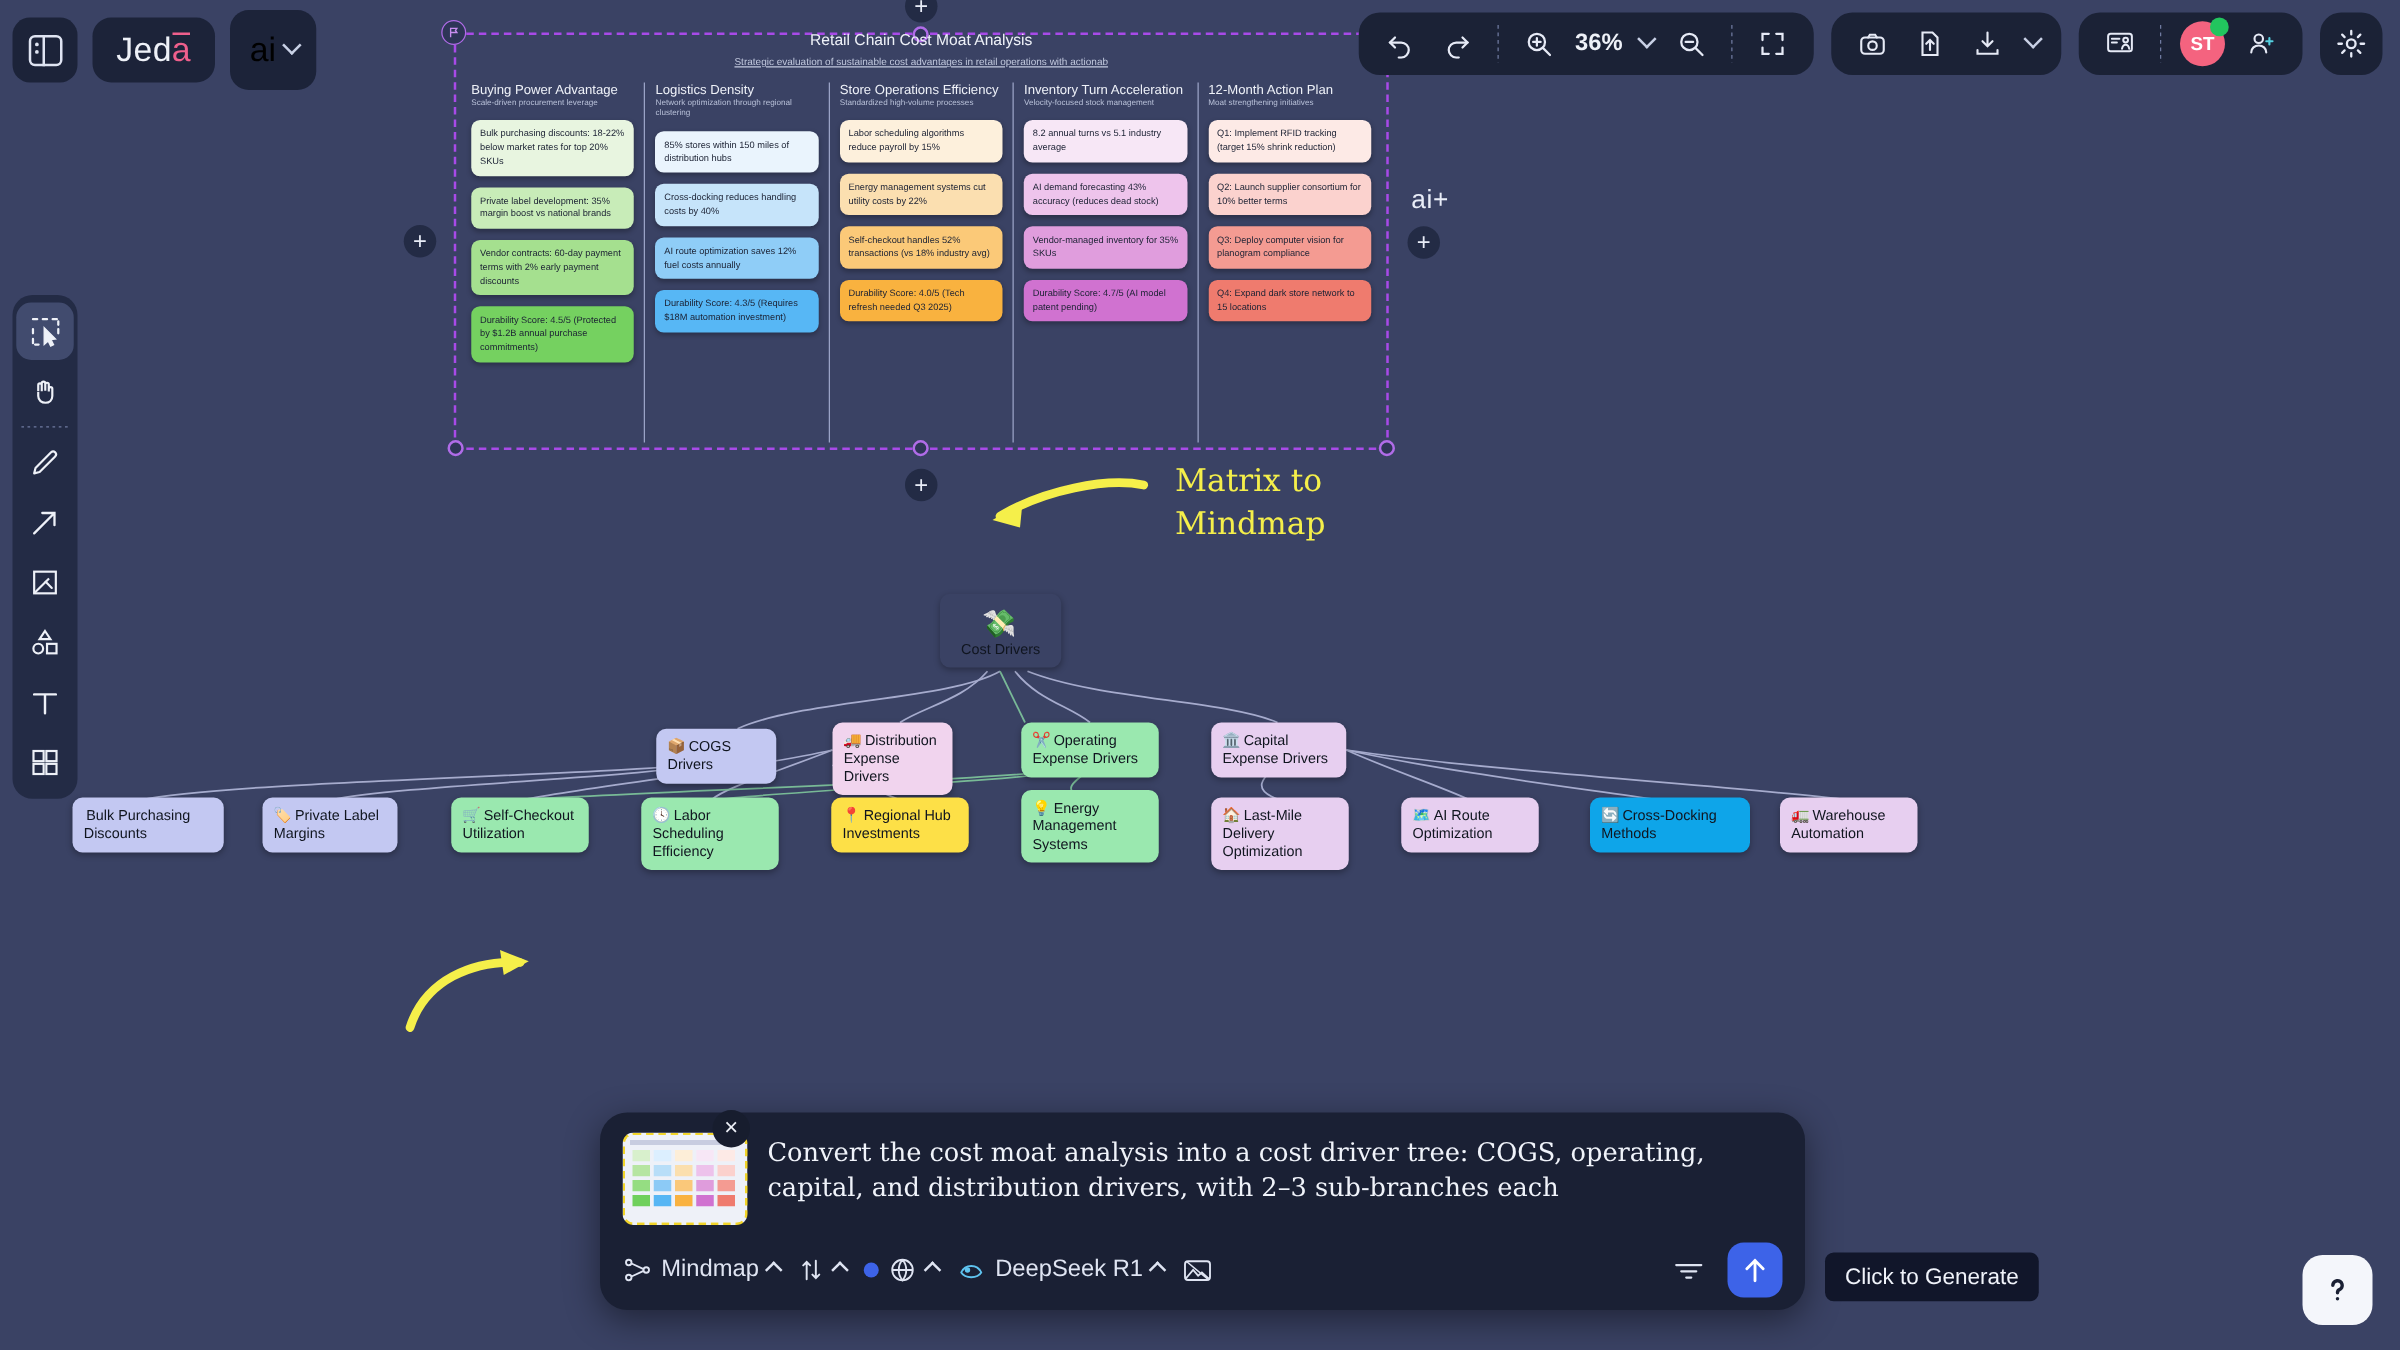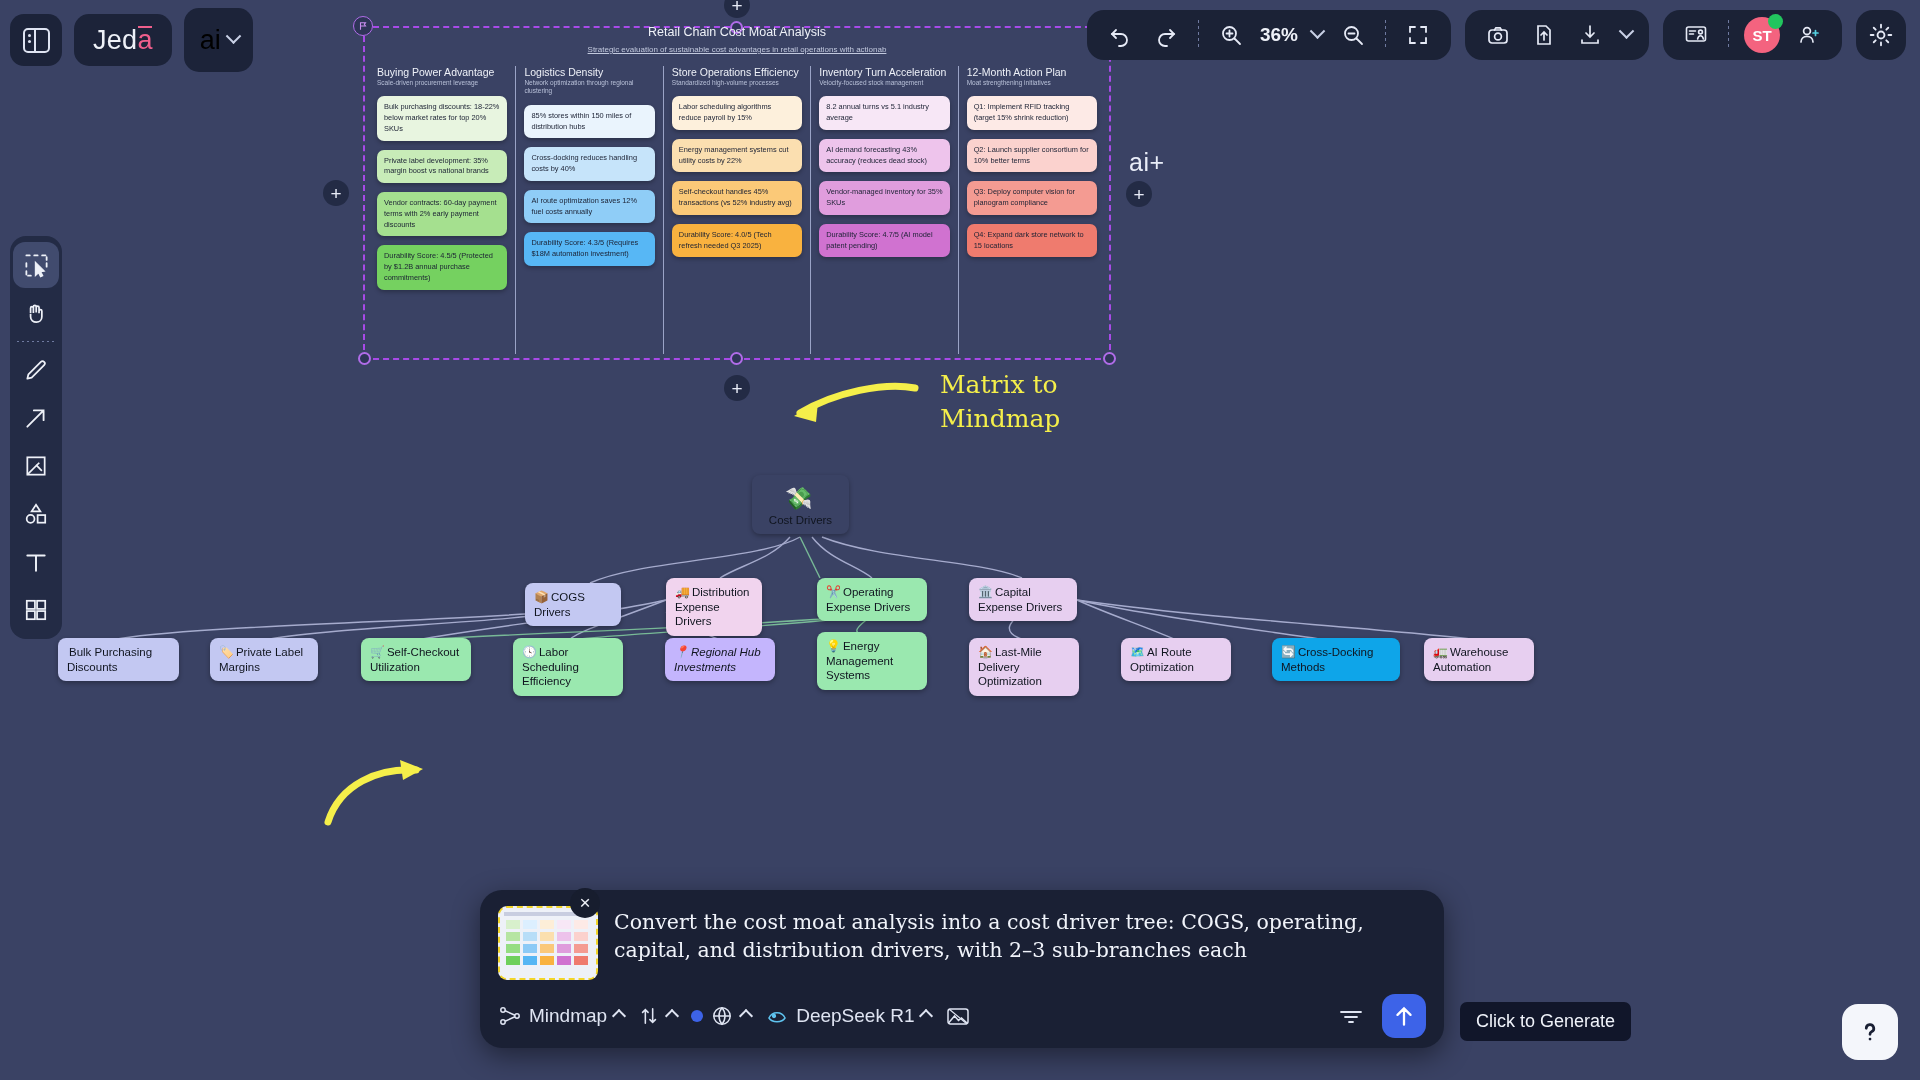--- a/index.html
+++ b/index.html
@@ -68,21 +68,21 @@
   .col { flex: 1; padding: 0 8px; position: relative; }
   .col + .col { border-left: 1px solid #9aa3c6; }
   .col-h { color: #eef1f8; font-size: 10.5px; margin-bottom: 1px; }
   .col-s { color: #b8c0d8; font-size: 6.5px; line-height: 1.3; margin-bottom: 9px; }
   .card { border-radius: 7px; padding: 6px 7px; font-size: 7.4px; line-height: 1.45;
       color: #1b2133; margin-bottom: 9px; box-shadow: 0 2px 4px rgba(0,0,0,.28); }
 
   
   .plusb { position: absolute; width: 26px; height: 26px; border-radius: 50%; background: #232b45;
       color: #e8ecf7; display: flex; align-items: center; justify-content: center; font-size: 19px; line-height: 1; cursor: pointer; }
-  .aiplus { position: absolute; color: #e9edf8; font-size: 25px; letter-spacing: .5px; }
+  .aiplus { position: absolute; color: #e9edf8; font-size: 21px; letter-spacing: .5px; }
 
   
   .ann { position: absolute; color: #f5ef4a; font-family: "DejaVu Serif", serif; font-size: 25px; line-height: 1.35; }
 
   
   .mm { position: absolute; left: 0; top: 0; width: 1920px; height: 1080px; pointer-events: none; }
   .node { position: absolute; border-radius: 8px; padding: 7px 9px; font-size: 11.5px; line-height: 1.25;
       color: #10151f; box-shadow: 0 2px 5px rgba(0,0,0,.3); }
   .node.root { text-align: center; padding-top: 10px; }
   .node .emo { font-size: 12px; margin-right: 2px; }
@@ -316,21 +316,21 @@
           <div class="card" style="background: rgb(234, 244, 253);">85% stores within 150 miles of distribution hubs</div>
           <div class="card" style="background: rgb(198, 228, 250);">Cross-docking reduces handling costs by 40%</div>
           <div class="card" style="background: rgb(143, 205, 247);">AI route optimization saves 12% fuel costs annually</div>
           <div class="card" style="background: rgb(87, 183, 245);">Durability Score: 4.3/5 (Requires $18M automation investment)</div>
         </div>
         <div class="col">
           <div class="col-h">Store Operations Efficiency</div>
           <div class="col-s">Standardized high-volume processes</div>
           <div class="card" style="background: rgb(253, 240, 220);">Labor scheduling algorithms reduce payroll by 15%</div>
           <div class="card" style="background: rgb(251, 223, 176);">Energy management systems cut utility costs by 22%</div>
-          <div class="card" style="background: rgb(251, 201, 120);">Self-checkout handles 45% transactions (vs 52% industry avg)</div>
+          <div class="card" style="background: rgb(251, 201, 120);">Self-checkout handles 52% transactions (vs 18% industry avg)</div>
           <div class="card" style="background: rgb(249, 178, 63);">Durability Score: 4.0/5 (Tech refresh needed Q3 2025)</div>
         </div>
         <div class="col">
           <div class="col-h">Inventory Turn Acceleration</div>
           <div class="col-s">Velocity-focused stock management</div>
           <div class="card" style="background: rgb(247, 231, 246);">8.2 annual turns vs 5.1 industry average</div>
           <div class="card" style="background: rgb(238, 196, 236);">AI demand forecasting 43% accuracy (reduces dead stock)</div>
           <div class="card" style="background: rgb(224, 157, 221);">Vendor-managed inventory for 35% SKUs</div>
           <div class="card" style="background: rgb(208, 114, 208);">Durability Score: 4.7/5 (AI model patent pending)</div>
         </div>
@@ -390,21 +390,21 @@
 
   <div id="mm-nodes">
       <div class="node" style="left: 525px; top: 583px; width: 96px; background: rgb(195, 200, 242);"><span class="emo">📦</span><span>COGS Drivers</span></div>
       <div class="node" style="left: 666px; top: 578px; width: 96px; background: rgb(241, 212, 238);"><span class="emo">🚚</span><span>Distribution Expense Drivers</span></div>
       <div class="node" style="left: 817px; top: 578px; width: 110px; background: rgb(154, 232, 175);"><span class="emo">✂️</span><span>Operating Expense Drivers</span></div>
       <div class="node" style="left: 969px; top: 578px; width: 108px; background: rgb(231, 207, 240);"><span class="emo">🏛️</span><span>Capital Expense Drivers</span></div>
       <div class="node" style="left: 58px; top: 638px; width: 121px; background: rgb(195, 200, 242);"><span class="emo"></span><span>Bulk Purchasing Discounts</span></div>
       <div class="node" style="left: 210px; top: 638px; width: 108px; background: rgb(195, 200, 242);"><span class="emo">🏷️</span><span>Private Label Margins</span></div>
       <div class="node" style="left: 361px; top: 638px; width: 110px; background: rgb(154, 232, 175);"><span class="emo">🛒</span><span>Self-Checkout Utilization</span></div>
       <div class="node" style="left: 513px; top: 638px; width: 110px; background: rgb(154, 232, 175);"><span class="emo">🕓</span><span>Labor Scheduling Efficiency</span></div>
-      <div class="node" style="left: 665px; top: 638px; width: 110px; background: #c4b5fd; font-style: italic;"><span class="emo">📍</span><span>Regional Hub Investments</span></div>
+      <div class="node" style="left: 665px; top: 638px; width: 110px; background: #fde047;"><span class="emo">📍</span><span>Regional Hub Investments</span></div>
       <div class="node" style="left: 817px; top: 632px; width: 110px; background: rgb(154, 232, 175);"><span class="emo">💡</span><span>Energy Management Systems</span></div>
       <div class="node" style="left: 969px; top: 638px; width: 110px; background: rgb(231, 207, 240);"><span class="emo">🏠</span><span>Last-Mile Delivery Optimization</span></div>
       <div class="node" style="left: 1121px; top: 638px; width: 110px; background: rgb(231, 207, 240);"><span class="emo">🗺️</span><span>AI Route Optimization</span></div>
       <div class="node" style="left: 1272px; top: 638px; width: 128px; background: #0ea5e9;"><span class="emo">🔄</span><span>Cross-Docking Methods</span></div>
       <div class="node" style="left: 1424px; top: 638px; width: 110px; background: rgb(231, 207, 240);"><span class="emo">🚛</span><span>Warehouse Automation</span></div>
     </div>
   <div class="node root" style="left:752px; top:475px; width:97px;">
     <div class="emo" style="font-size:22px">💸</div>
     <div>Cost Drivers</div>
   </div>

